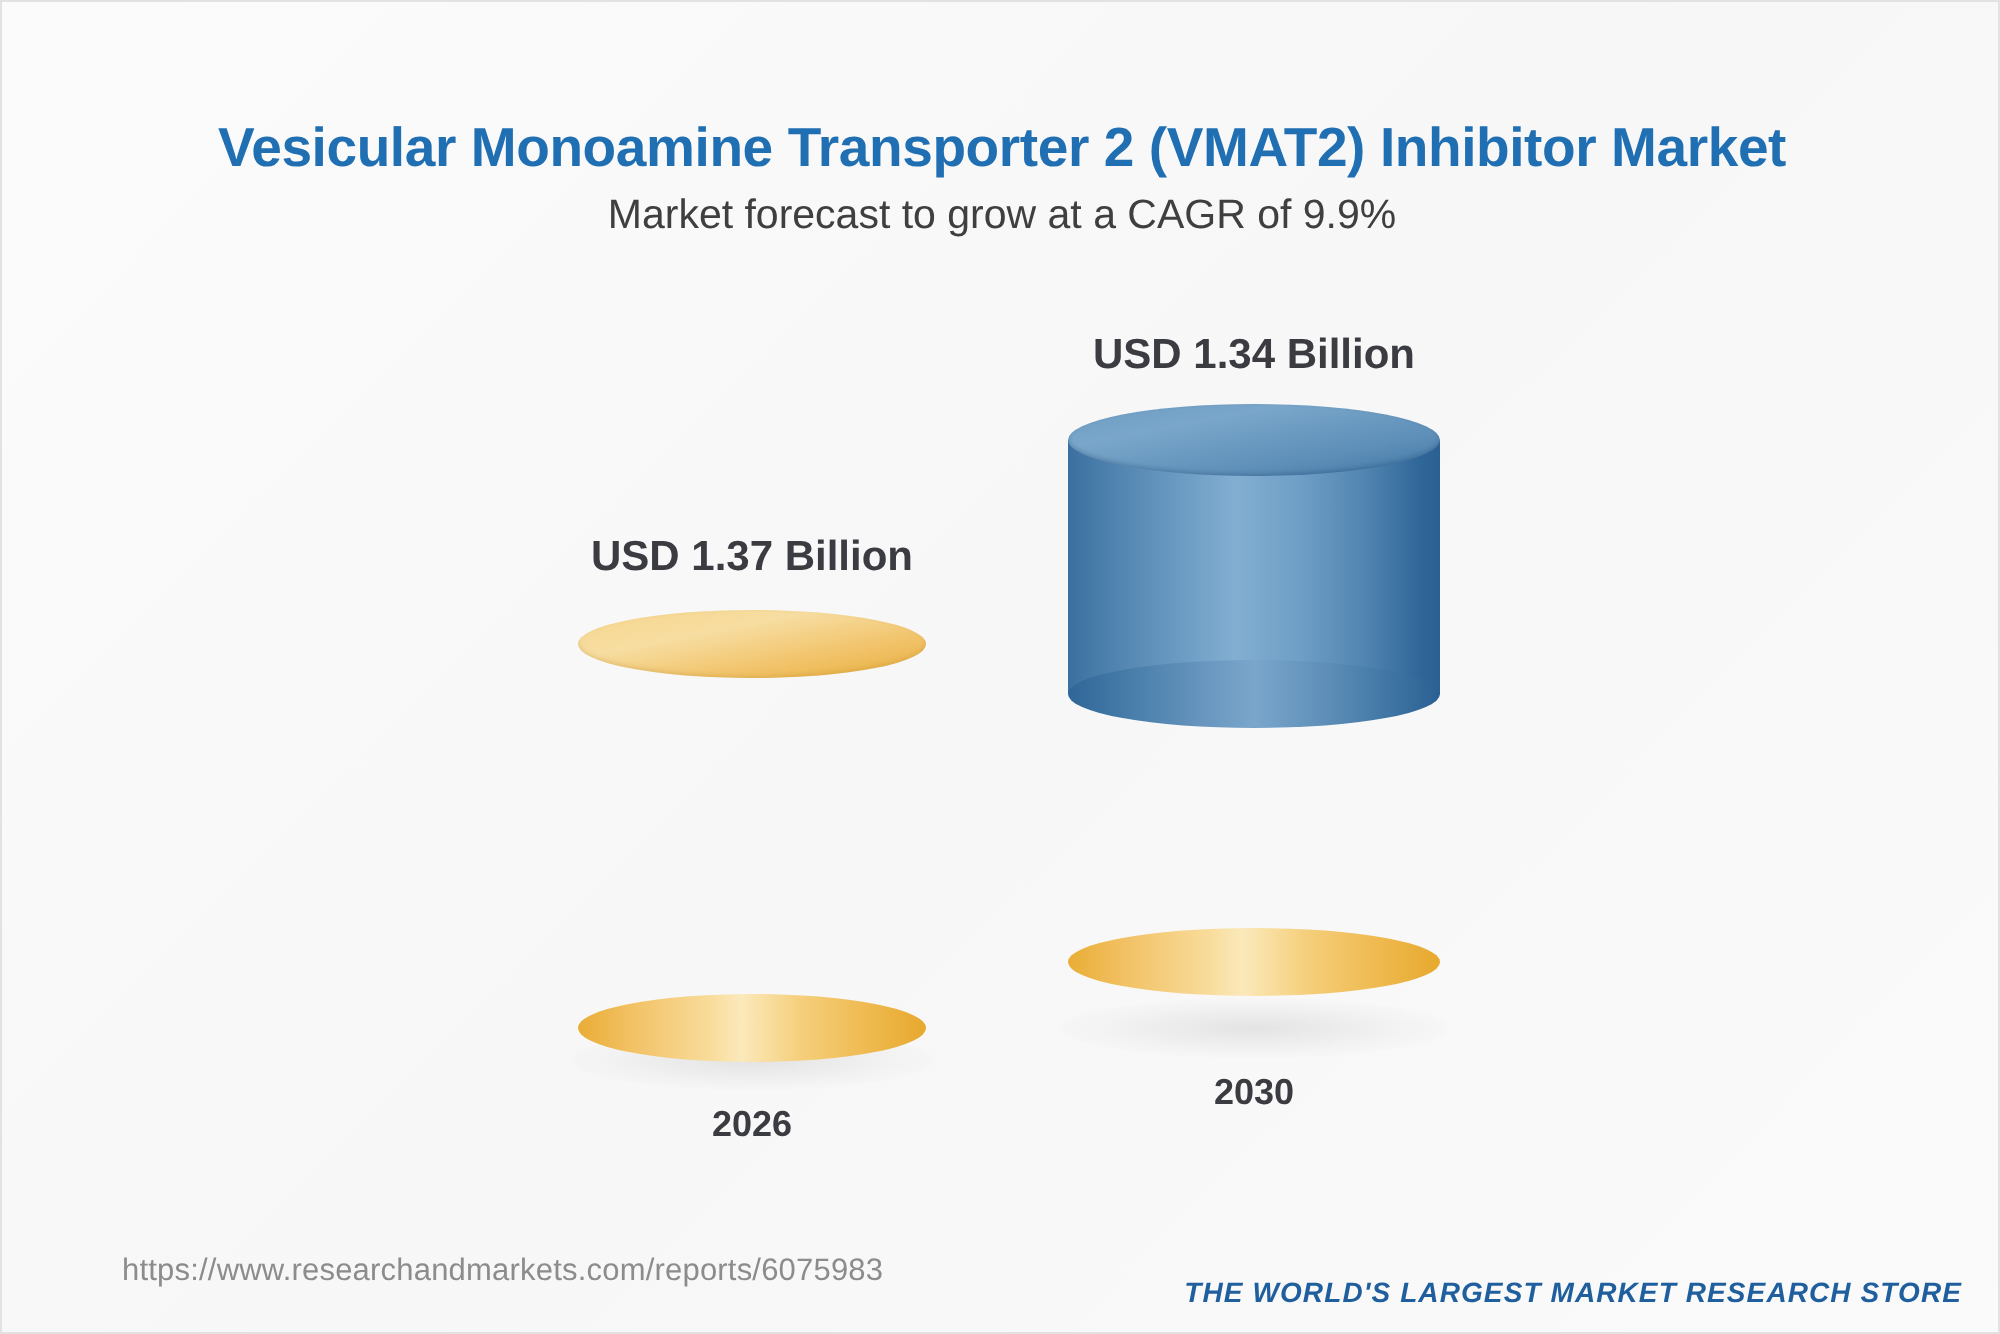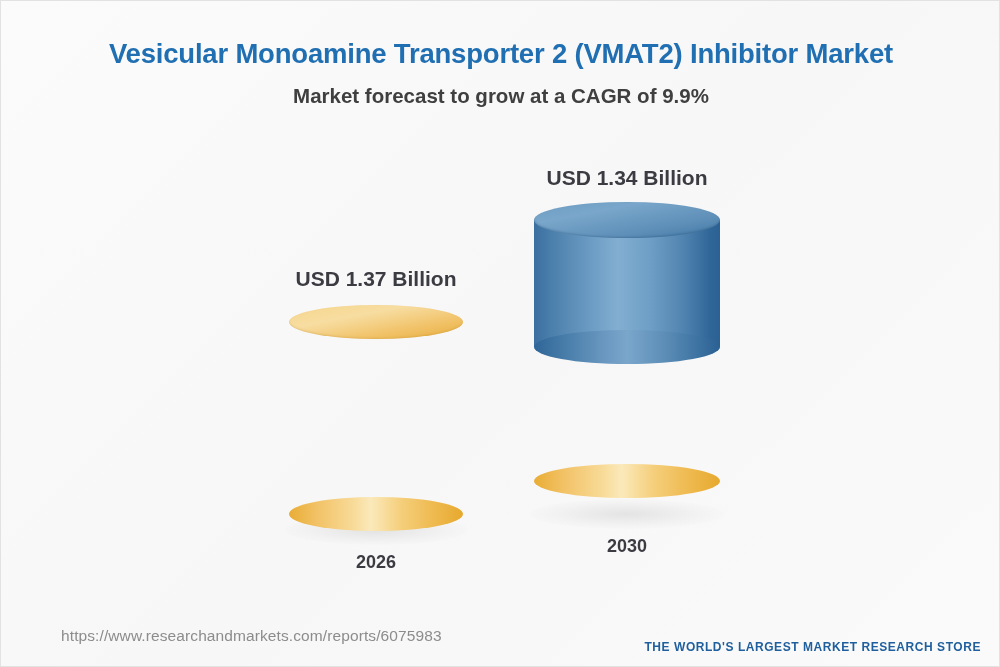--- a/index.html
+++ b/index.html
@@ -13,34 +13,34 @@
     position: relative;
     width: 1000px; height: 667px;
     background: linear-gradient(135deg, #fbfbfb 0%, #f7f7f7 50%, #fafafa 100%);
     border: 1px solid #e2e2e2;
     overflow: hidden;
   }
 
   
   .header {
     position: absolute; top: 0; left: 0; width: 1000px;
-    text-align: center; padding-top: 36px;
+    text-align: center; padding-top: 56px;
   }
   .chart-title {
     font-size: 27.5px;
     font-weight: bold;
     color: #1f6fb2;
     letter-spacing: -0.2px;
     line-height: 1.2;
     white-space: nowrap;
   }
   .chart-subtitle {
-    margin-top: 14px;
+    margin-top: 6px;
     font-size: 20.5px;
-    font-weight: bold;
+    font-weight: normal;
     color: #3f3f3f;
     line-height: 1.2;
   }
 
   
   .plot { position: absolute; left: 0; top: 0; width: 1000px; height: 600px; }
 
   .bar-group { position: absolute; }
 
   .value-label {
@@ -140,25 +140,26 @@
     font-size: 27px;
     font-weight: bold;
     color: #1f5f9e;
     letter-spacing: -0.3px;
     line-height: 1.05;
     white-space: nowrap;
   }
   .logo-and { color: #f0b73f; }
   .logo-tag {
     margin-top: 11px;
-    font-size: 12px;
+    font-size: 14px;
     font-weight: bold;
     color: #1f5f9e;
     letter-spacing: 0.55px;
     white-space: nowrap;
+    font-style: italic;
   }
 </style>
 </head>
 <body>
 
 <div id="infographic">
 
   <div class="header">
     <div class="chart-title">Vesicular Monoamine Transporter 2 (VMAT2) Inhibitor Market</div>
     <div class="chart-subtitle">Market forecast to grow at a CAGR of 9.9%</div>

